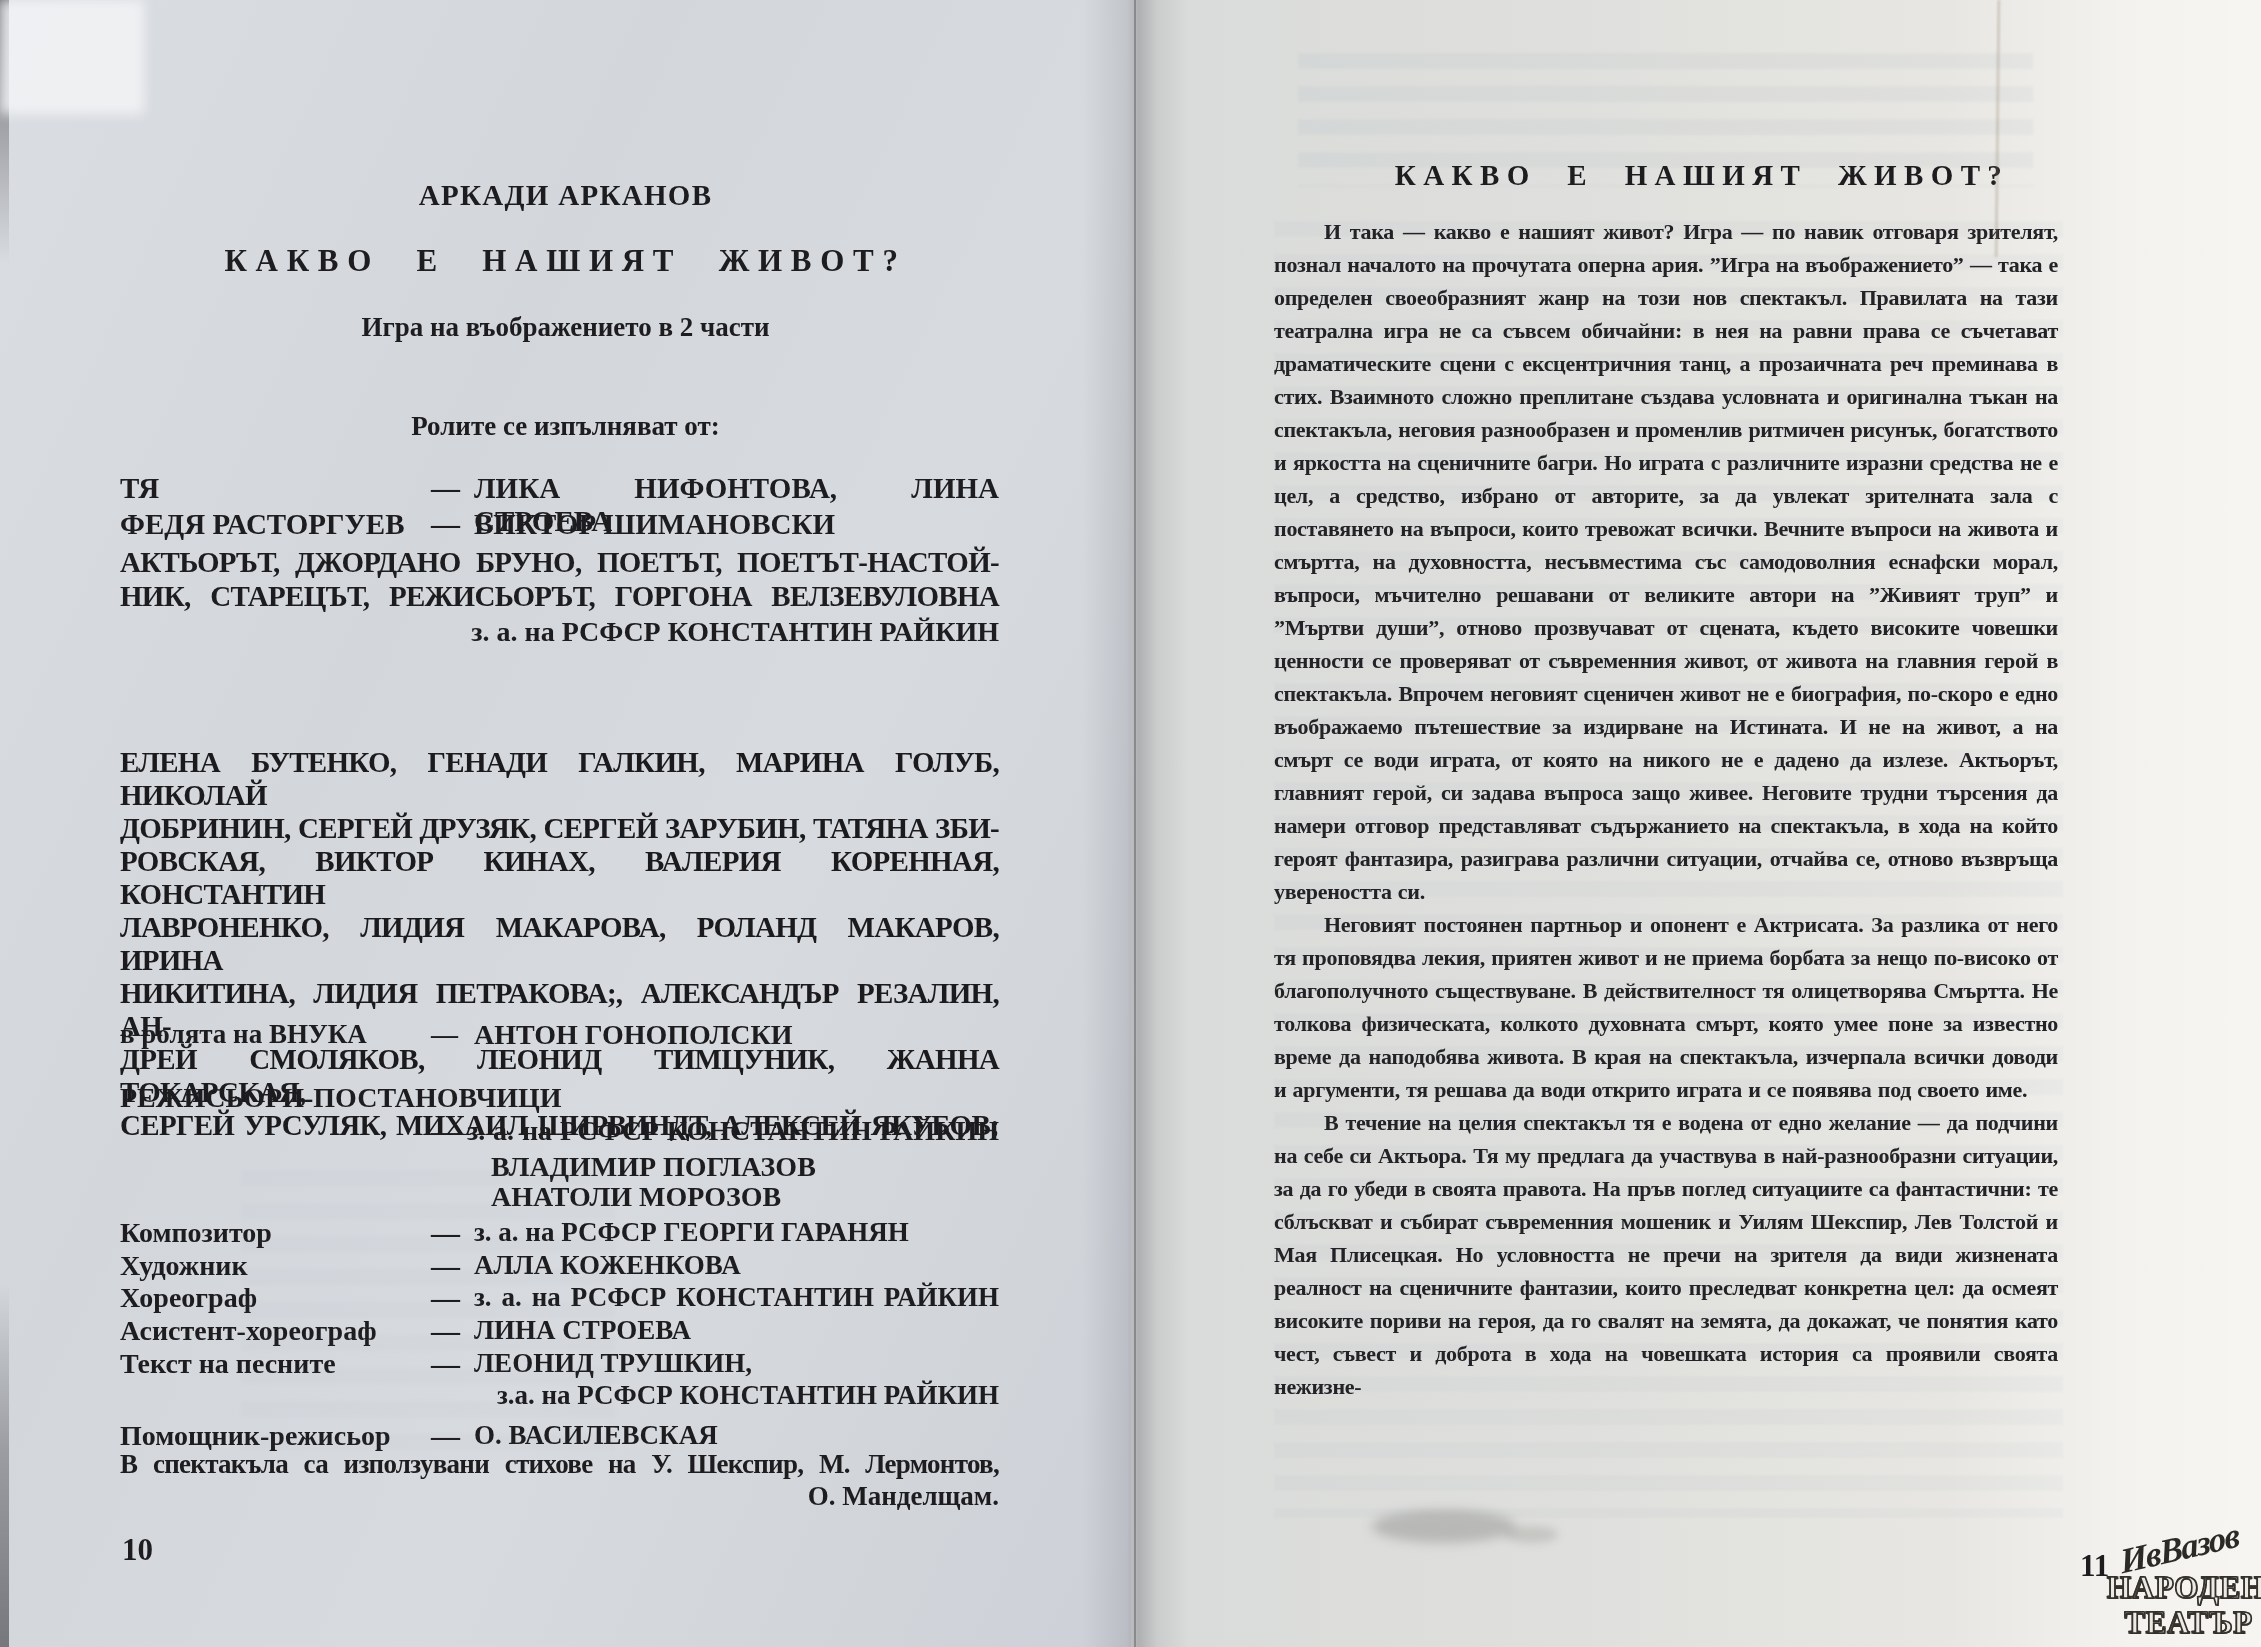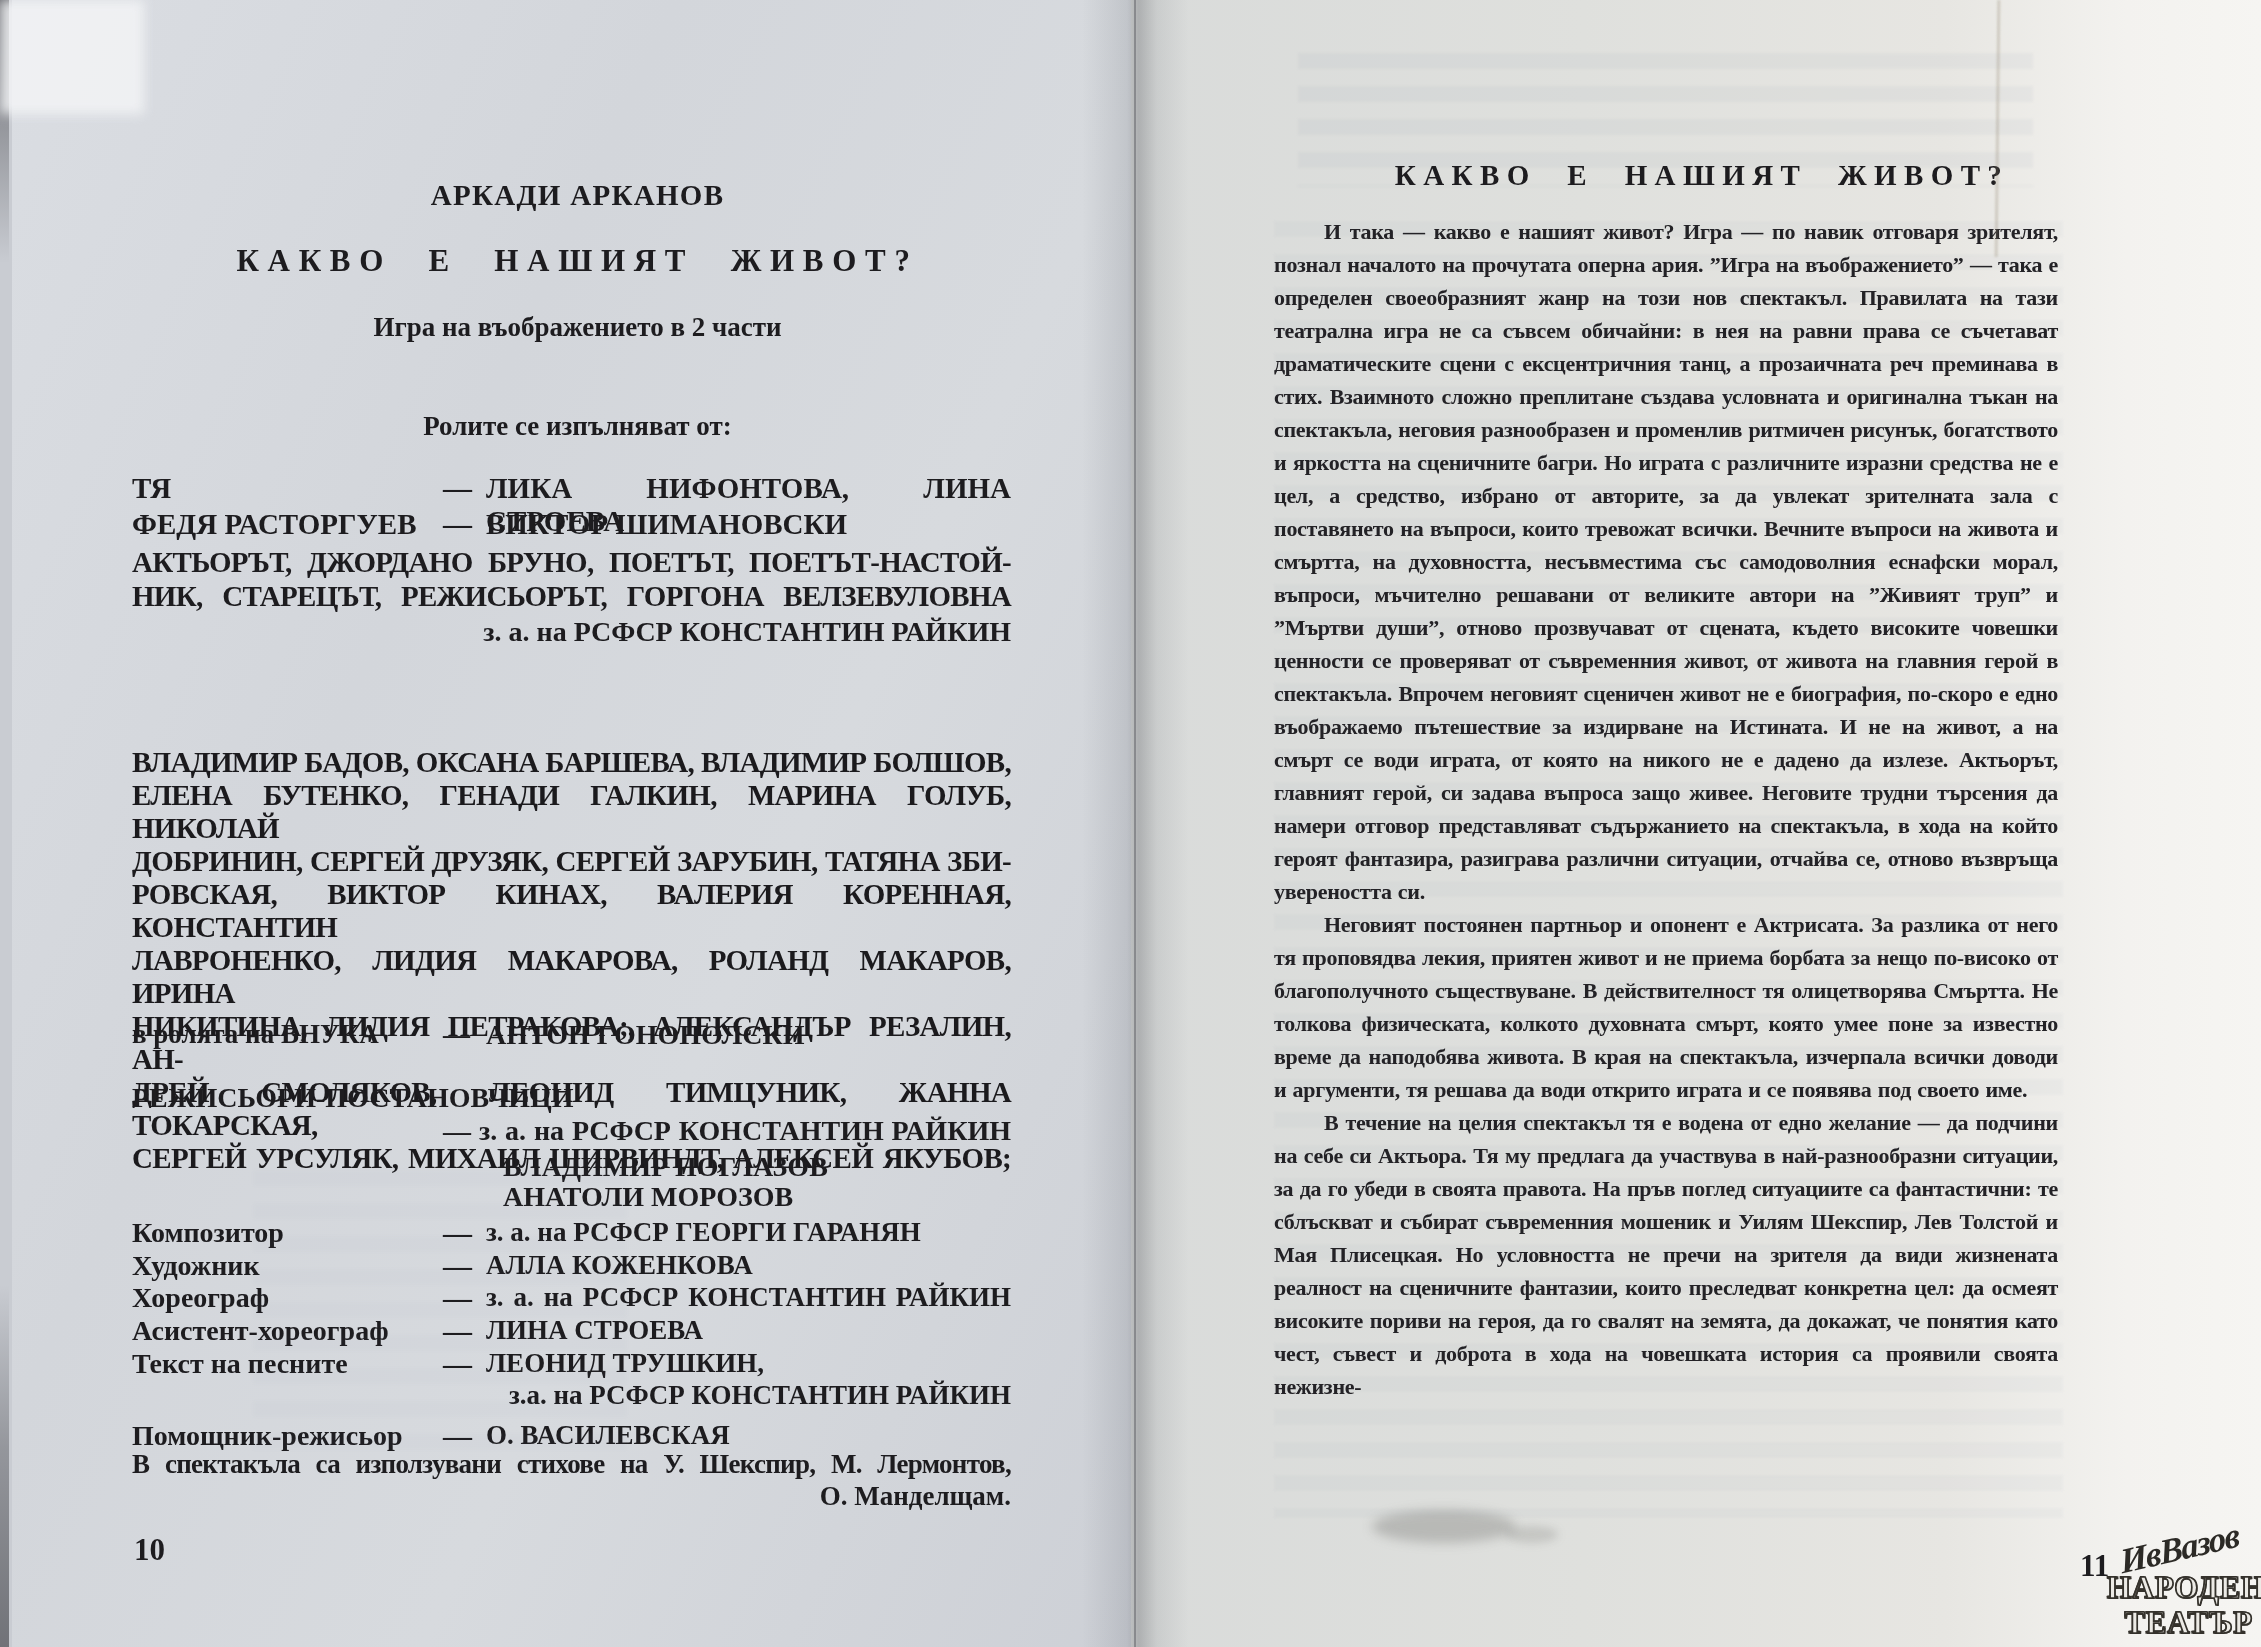--- a/index.html
+++ b/index.html
@@ -1,19 +1,19 @@
 <!DOCTYPE html>
 <html style="font-size:10.7px"><head>
 <meta charset="utf-8">
 <style>
   html,body{margin:0;padding:0;width:2261px;height:1647px;overflow:hidden;
     font-family:"Liberation Serif","DejaVu Serif",serif;background:#c9ccd2;}
   .scan{position:absolute;inset:0;}
   .page{position:absolute;top:0;height:1647px;}
-  .page-l{left:12px;width:1131px;
+  .page-l{left:0;width:1131px;
     background:linear-gradient(115deg,#dadde2 0%,#d3d6db 35%,#d7dade 62%,#cdd0d6 100%);}
   .page-r{left:1131px;width:1131px;
     background:linear-gradient(to right,#d9dbda 0%,#dfe0dd 40%,#e7e6e2 72%,#f3f2ef 88%,#f6f5f2 100%);}
   .t{position:absolute;font-weight:700;color:#1d1c1f;white-space:nowrap;}
   .wrap{white-space:normal;}
   
   .author{left:0;width:1131px;top:179px;font-size:29px;text-align:center;letter-spacing:1.3px;}
   .bigtitle{left:0;width:1131px;top:243px;font-size:31px;text-align:center;letter-spacing:8.7px;word-spacing:20px;}
   .subtitle{left:0;width:1131px;top:312px;font-size:27px;text-align:center;}
   .sechead{left:0;width:1131px;font-size:27px;text-align:center;}
@@ -80,21 +80,20 @@
       <span class="lab">ФЕДЯ РАСТОРГУЕВ</span>
       <span class="dash">—</span>
       <span class="val">ВИКТОР ШИМАНОВСКИ</span>
     </div>
     <div class="t jline" style="top:546px">АКТЬОРЪТ, ДЖОРДАНО БРУНО, ПОЕТЪТ, ПОЕТЪТ-НАСТОЙ-</div>
     <div class="t jline" style="top:580px">НИК, СТАРЕЦЪТ, РЕЖИСЬОРЪТ, ГОРГОНА ВЕЛЗЕВУЛОВНА</div>
     <div class="t rline" style="top:616px">з. а. на РСФСР КОНСТАНТИН РАЙКИН</div>
 
 
     <div class="ens">
-      <div>ВЛАДИМИР БАДОВ, ОКСАНА БАРШЕВА, ВЛАДИМИР БОЛШОВ,</div>
       <div>ЕЛЕНА БУТЕНКО, ГЕНАДИ ГАЛКИН, МАРИНА ГОЛУБ, НИКОЛАЙ</div>
       <div>ДОБРИНИН, СЕРГЕЙ ДРУЗЯК, СЕРГЕЙ ЗАРУБИН, ТАТЯНА ЗБИ-</div>
       <div>РОВСКАЯ, ВИКТОР КИНАХ, ВАЛЕРИЯ КОРЕННАЯ, КОНСТАНТИН</div>
       <div>ЛАВРОНЕНКО, ЛИДИЯ МАКАРОВА, РОЛАНД МАКАРОВ, ИРИНА</div>
       <div>НИКИТИНА, ЛИДИЯ ПЕТРАКОВА;, АЛЕКСАНДЪР РЕЗАЛИН, АН-</div>
       <div>ДРЕЙ СМОЛЯКОВ, ЛЕОНИД ТИМЦУНИК, ЖАННА ТОКАРСКАЯ,</div>
       <div>СЕРГЕЙ УРСУЛЯК, МИХАИЛ ШИРВИНДТ, АЛЕКСЕЙ ЯКУБОВ;</div>
     </div>
 
     <div class="t crow" style="top:1019px;font-size:27px;">

